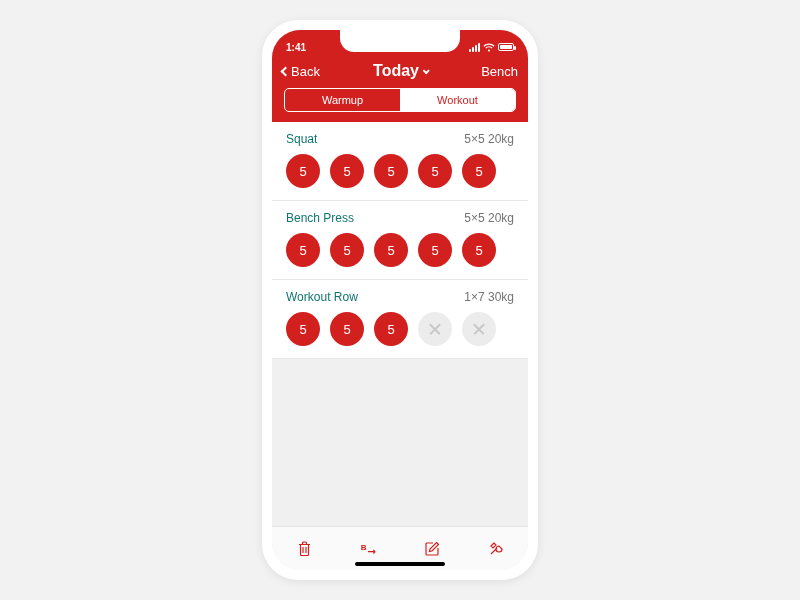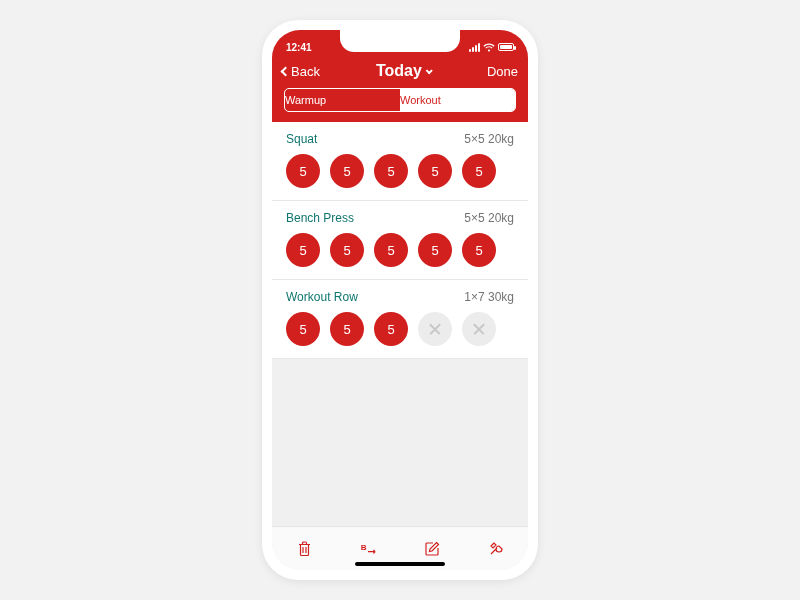--- a/index.html
+++ b/index.html
@@ -79,21 +79,21 @@
   .title { font-weight:700; display:flex; align-items:center; gap:4px; font-size:16px;}
   .chev-down{width:5px;height:5px;border-right:2px solid #fff;border-bottom:2px solid #fff;transform:rotate(45deg) translateY(-1px);display:inline-block}
   .segment {
     display:flex;
     margin: 0 12px 10px;
     border:1px solid #fff;
     border-radius:5px;
     overflow:hidden;
     font-size:11px;
   }
-  .segment > div{flex:1;text-align:left;padding:5px 0}
+  .segment > div{flex:1;text-align:center;padding:5px 0}
   .seg-off{color:#fff}
   .seg-on{background:#fff;color:#d2201f}
   .content{flex:1;background:#f0f0f0;overflow:hidden}
   .card{background:#fff;border-bottom:1px solid #e7e7e7;padding:10px 14px 12px}
   .card-head{display:flex;justify-content:space-between;align-items:baseline;font-size:12px;margin-bottom:8px}
   .card-head .name{color:#0f766e}
   .card-head .meta{color:#737373}
   .reps{display:flex;gap:10px}
   .rep{width:34px;height:34px;border-radius:50%;display:flex;align-items:center;justify-content:center;font-size:13px}
   .rep.on{background:#d2201f;color:#fff}
@@ -107,21 +107,21 @@
 </style>
 </head>
 <body>
 
 <div class="phone">
   <div class="screen">
     <div class="notch"></div>
 
     <div class="redtop">
       <div class="statusbar">
-        <span>12:41</span>
+        <span>1:41</span>
         <span class="status-right">
           <span class="signal">
               <b></b>
               <b></b>
               <b></b>
               <b></b>
             </span>
           <svg width="12" height="9" viewBox="0 0 12 9">
               <path d="M6 8.5c.5 0 1-.4 1-1s-.5-1-1-1-1 .4-1 1 .5 1 1 1zM3.2 5.6a4 4 0 0 1 5.6 0l.9-.9a5.3 5.3 0 0 0-7.4 0l.9.9zM1.3 3.7a6.6 6.6 0 0 1 9.4 0l.9-.9a8 8 0 0 0-11.2 0l.9.9z" fill="#fff"></path>
             </svg>
@@ -133,21 +133,21 @@
 
       <div class="navbar">
         <span class="back">
           <span class="chev-left"></span>
           <span>Back</span>
         </span>
         <span class="title">
           <span>Today</span>
           <span class="chev-down"></span>
         </span>
-        <span>Done</span>
+        <span>Bench</span>
       </div>
 
       <div class="segment">
         <div class="seg-off">Warmup</div>
         <div class="seg-on">Workout</div>
       </div>
     </div>
 
     <div class="content" id="content">
         <div class="card">

